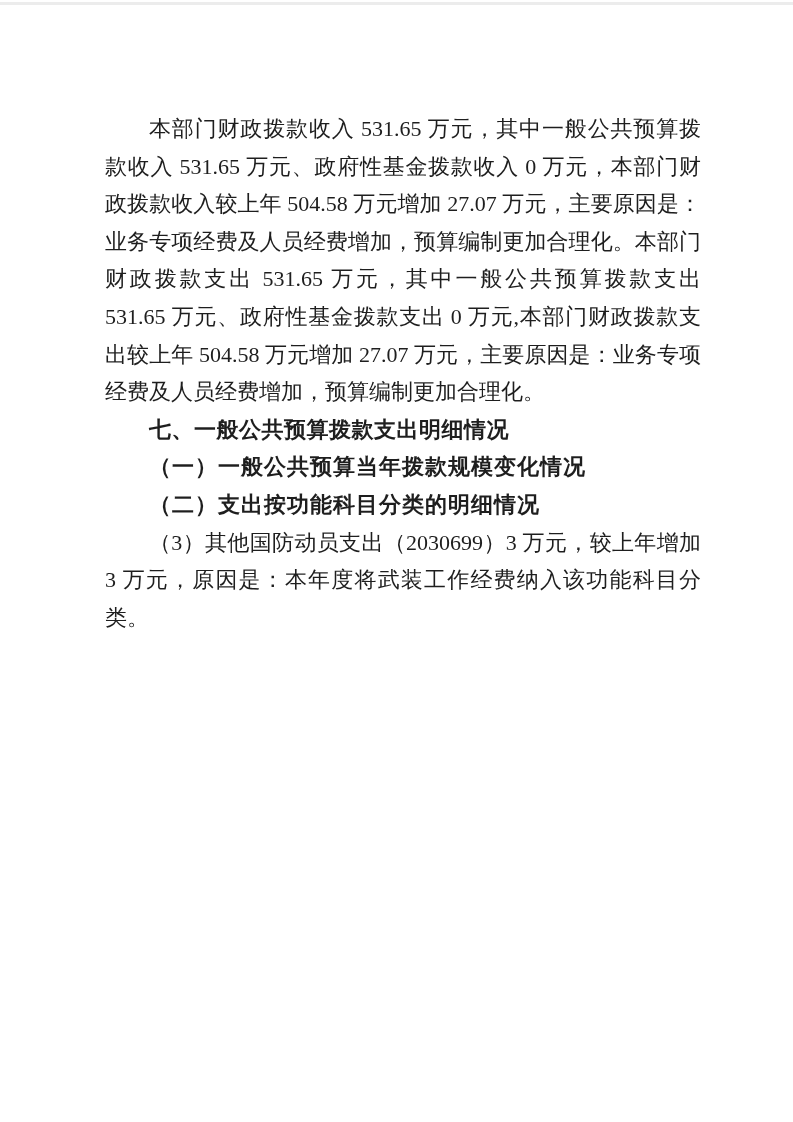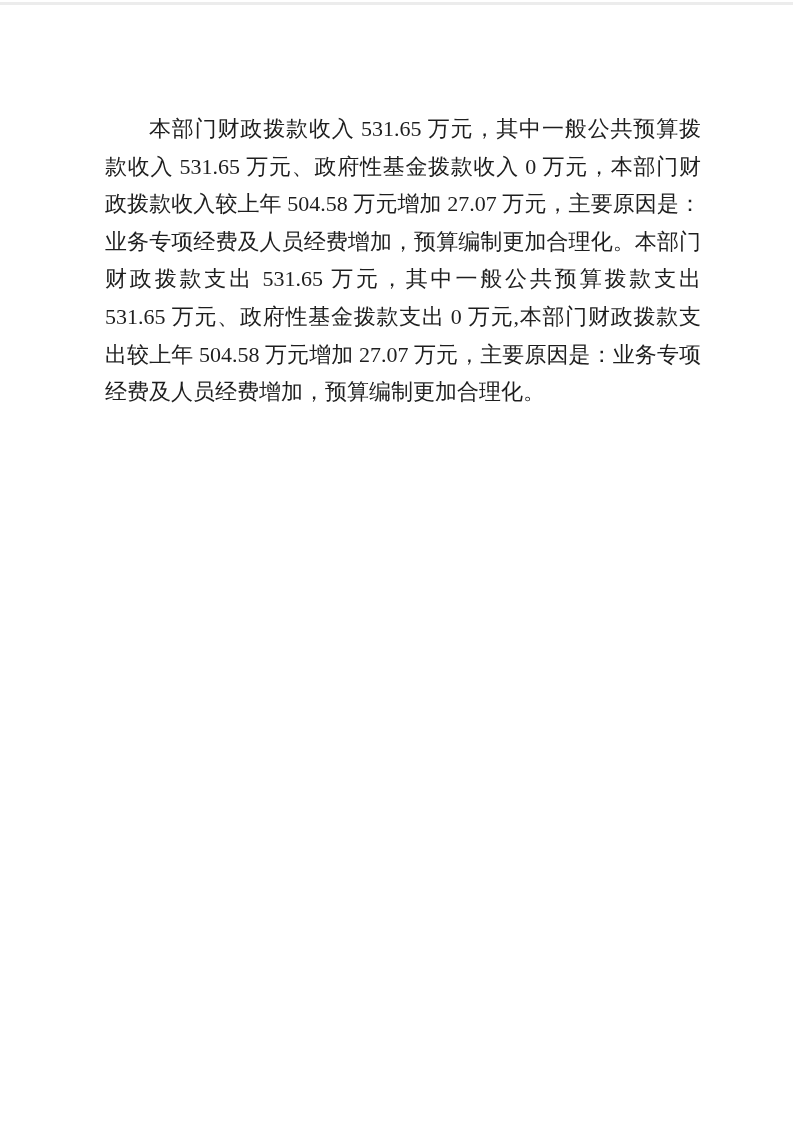--- a/index.html
+++ b/index.html
@@ -71,23 +71,27 @@
 </style>
 </head>
 <body>
 
 <div class="page">
   <div class="scan-edge"></div>
 
   <main class="content">
     <p class="body-para">本部门财政拨款收入 531.65 万元，其中一般公共预算拨款收入 531.65 万元、政府性基金拨款收入 0 万元，本部门财政拨款收入较上年 504.58 万元增加 27.07 万元，主要原因是：业务专项经费及人员经费增加，预算编制更加合理化。本部门财政拨款支出 531.65 万元，其中一般公共预算拨款支出 531.65 万元、政府性基金拨款支出 0 万元,本部门财政拨款支出较上年 504.58 万元增加 27.07 万元，主要原因是：业务专项经费及人员经费增加，预算编制更加合理化。</p>
 
+    <h2 class="h-section">七、一般公共预算拨款支出明细情况</h2>
+
+    <h3 class="h-sub">（一）一般公共预算当年拨款规模变化情况</h3>
+
+
+    <h3 class="h-sub">（二）支出按功能科目分类的明细情况</h3>
 
 
 
 
-
-
-
+    <p class="body-para">（3）其他国防动员支出（2030699）3 万元，较上年增加 3 万元，原因是：本年度将武装工作经费纳入该功能科目分类。</p>
   </main>
 
   <footer class="page-number">- 12 -</footer>
 </div>
 
 </body></html>

